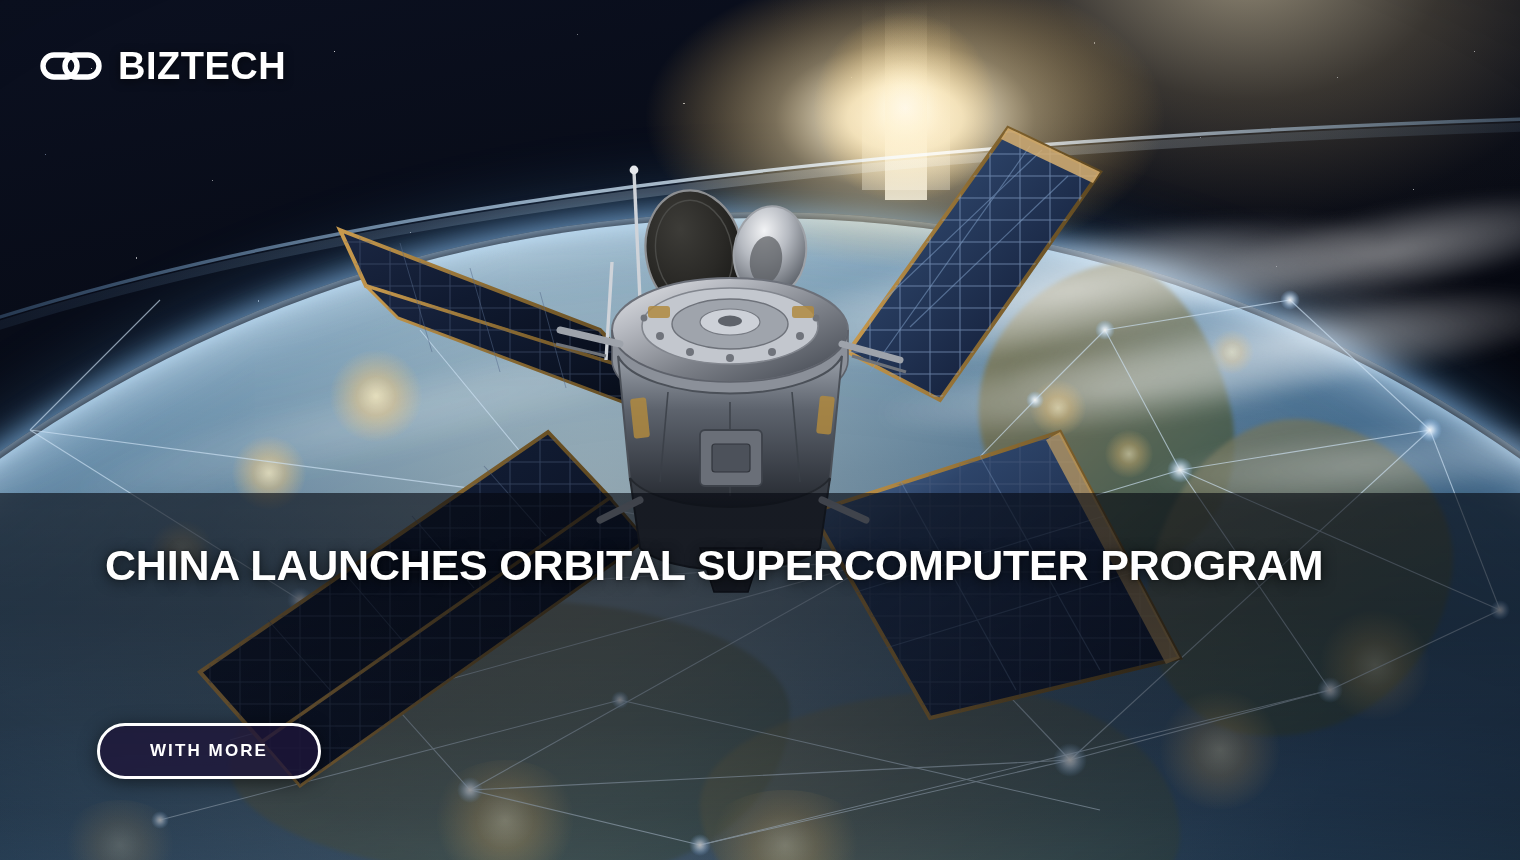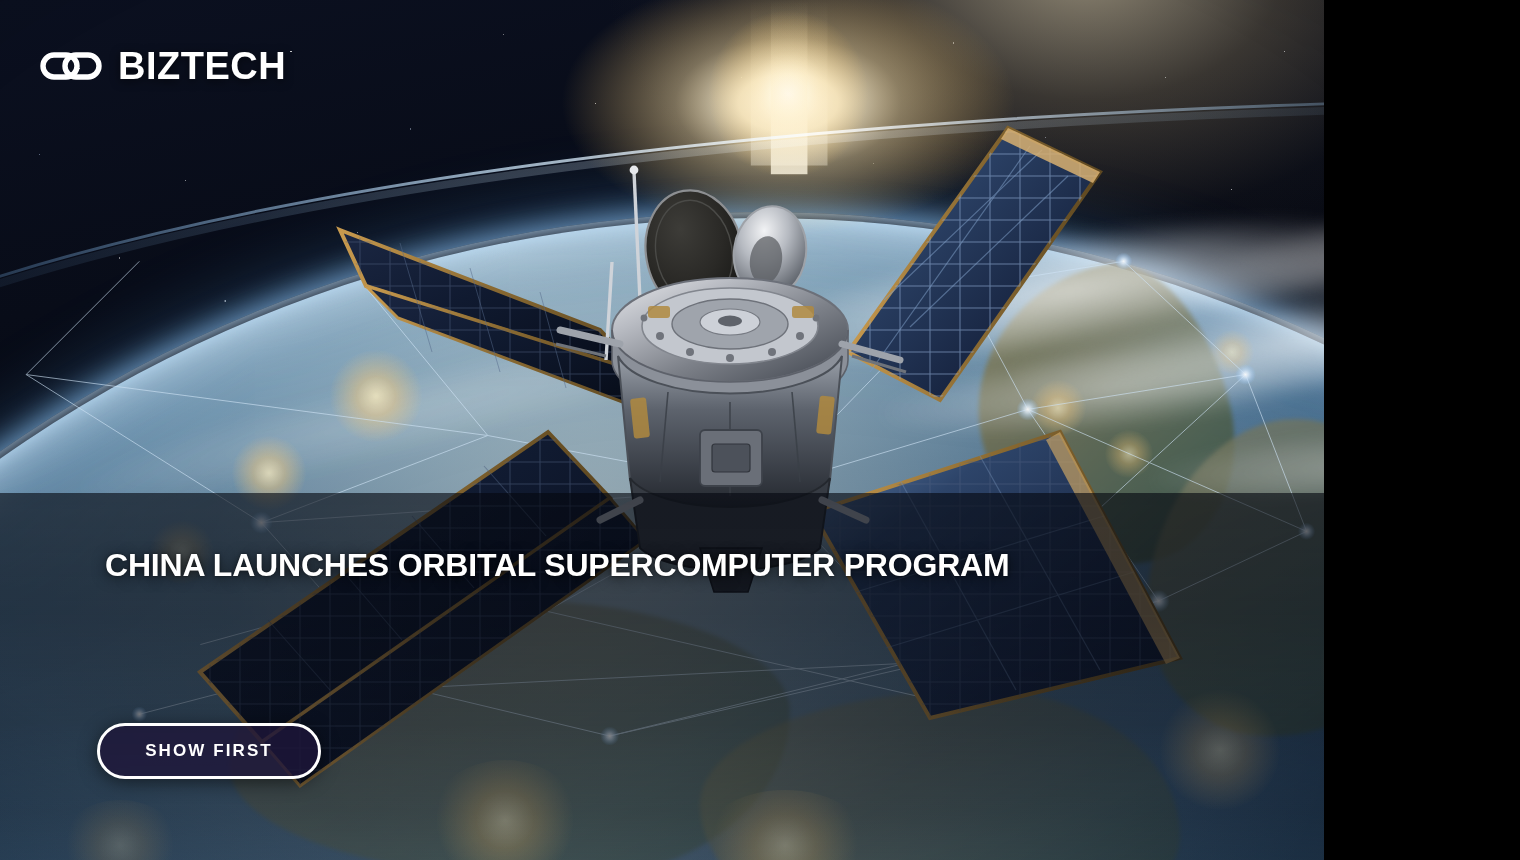--- a/index.html
+++ b/index.html
@@ -6,21 +6,21 @@
   * { margin:0; padding:0; box-sizing:border-box; }
   html,body { background:#000; }
   body {
     width:1520px; height:860px;
     font-family:"Liberation Sans", sans-serif;
     overflow:hidden;
   }
 
   #banner {
     position:relative;
-    width:1324px; height:860px;
+    width:1520px; height:860px;
     overflow:hidden;
     background:#a21caf;
   }
 
   
   .layer { position:absolute; inset:0; }
 
   
   .bg-space {
     background:
@@ -161,21 +161,21 @@
     text-shadow:0 2px 10px rgba(0,0,0,.6);
   }
 
   #headline {
     position:absolute; left:105px; top:536px;
     z-index:40;
     width:1370px;
   }
   #headline .hl {
     color:#ffffff;
-    font-size:32px;
+    font-size:43px;
     font-weight:bold;
     line-height:58px;
     letter-spacing:-0.2px;
     text-transform:uppercase;
     font-family:"Liberation Sans", sans-serif;
     text-shadow:0 2px 14px rgba(0,0,0,.75), 0 0 3px rgba(0,0,0,.5);
     white-space:nowrap;
   }
 
   #show-more {
@@ -505,16 +505,16 @@
       <rect x="25" y="6" width="12" height="22" rx="0" fill="#0b101c" opacity="0"></rect>
     </svg>
     <span class="word">BIZTECH</span>
   </div>
 
   <div id="headline">
     <div class="hl">CHINA LAUNCHES ORBITAL SUPERCOMPUTER PROGRAM</div>
   </div>
 
   <button id="show-more" type="button">
-    <span>SHOW FIRST</span>
+    <span>WITH MORE</span>
   </button>
 
 </div>
 
 </body></html>

